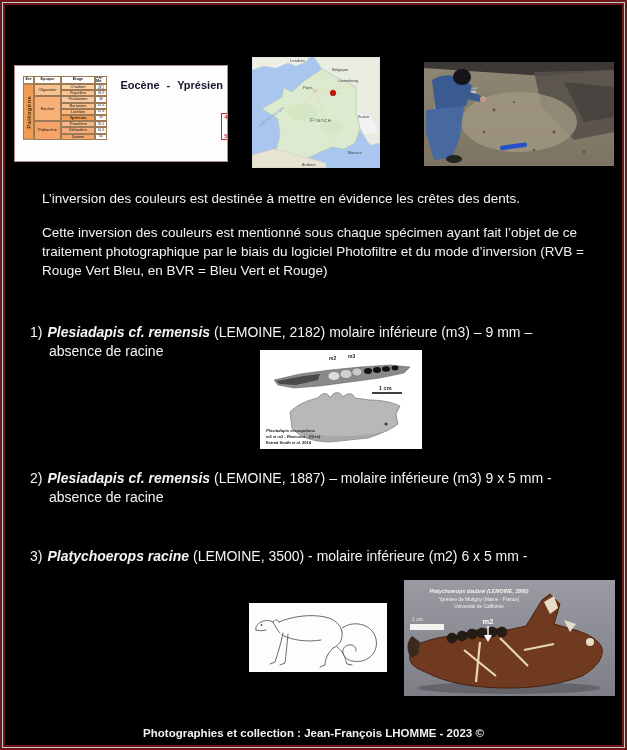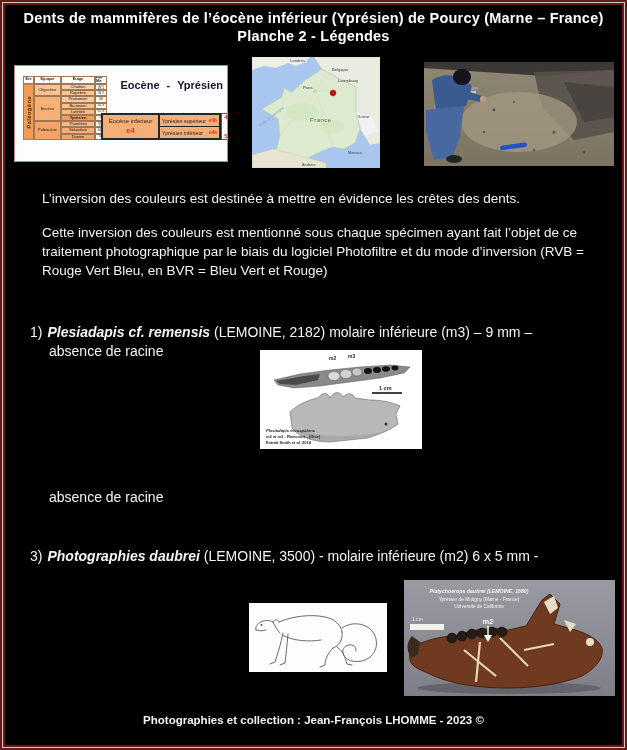--- a/index.html
+++ b/index.html
@@ -8,21 +8,21 @@
     box-sizing:border-box;border:2px solid #6e1718;
     box-shadow:inset 0 0 0 1px #c9c9c9, inset 0 0 0 3px #6e1718;
     font-family:"Liberation Sans",sans-serif;overflow:hidden;
   }
   .abs{position:absolute;}
   .ttl{left:0;width:100%;text-align:center;font-weight:bold;font-size:14.5px;color:#fdfdfd;letter-spacing:.2px;}
   .para{color:#f4f4f4;font-size:13.5px;line-height:19px;}
   .item-line{color:#f4f4f4;font-size:14px;white-space:nowrap;}
   .item-num{margin-right:5px;}
   .species{font-weight:bold;font-style:italic;}
-  .footer-line{left:0;width:100%;text-align:center;font-weight:bold;font-size:11.5px;color:#f2f2f2;}
+  .footer-line{left:0;width:100%;text-align:center;font-weight:bold;font-size:11.5px;color:#f2f2f2;margin-top:13px;}
 
   
   .strat{left:12px;top:63px;width:214px;height:97px;background:#fdfdfd;border:1px solid #b98a8a;box-sizing:border-box;}
   .geo-table{left:8px;top:10px;display:grid;grid-template-columns:11px 27px 34px 12px;grid-template-rows:8px repeat(9,6.2px);font-size:4px;color:#1a1a1a;}
   .gc{border:0.5px solid #9c7a56;display:flex;align-items:center;justify-content:center;overflow:hidden;line-height:1;}
   .gh{background:#fff;font-weight:bold;font-size:3.8px;}
   .era-cell{background:#f09c52;writing-mode:vertical-rl;transform:rotate(180deg);font-weight:bold;font-size:6px;color:#4a3216;letter-spacing:.3px;}
   .ep1{background:#f9c390;} .ep2{background:#f7b176;} .ep3{background:#f5a368;}
   .agec{background:#fff;font-size:3.4px;flex-direction:column;color:#222;}
   .s1{background:#fbd2a6;} .s2{background:#fac493;} .s3{background:#fbcaa2;}
@@ -40,22 +40,20 @@
   .det-ages{left:206px;top:47px;width:19px;height:27px;border:1px solid #c23;background:#fff;box-sizing:border-box;display:flex;flex-direction:column;justify-content:space-between;font-size:5.5px;color:#d02020;font-weight:bold;text-align:right;padding:0 1px;}
 
   .imgbox{overflow:hidden;}
   .whitebox{background:#fff;}
 </style>
 </head>
 <body>
 
 <div class="page">
 
-  <div class="abs ttl" style="top:8px">Dents de mammifères de l’éocène inférieur (Yprésien) de Pourcy (Marne – France)</div>
-  <div class="abs ttl" style="top:26px">Planche 2 - Légendes</div>
 
   <div class="abs strat imgbox">
     <div class="abs geo-table">
       <div class="gc gh" style="grid-column:1;grid-row:1">Ere</div>
       <div class="gc gh" style="grid-column:2;grid-row:1">Epoque</div>
       <div class="gc gh" style="grid-column:3;grid-row:1">Etage</div>
       <div class="gc gh" style="grid-column:4;grid-row:1">Age Ma</div>
 
       <div class="gc era-cell" style="grid-column:1;grid-row:2/11">Paléogène</div>
 
@@ -82,36 +80,20 @@
       <div class="gc agec" style="grid-column:4;grid-row:5">41,3</div>
       <div class="gc agec" style="grid-column:4;grid-row:6">47,8</div>
       <div class="gc agec" style="grid-column:4;grid-row:7">56</div>
       <div class="gc agec" style="grid-column:4;grid-row:8">59,2</div>
       <div class="gc agec" style="grid-column:4;grid-row:9">61,6</div>
       <div class="gc agec" style="grid-column:4;grid-row:10">66</div>
     </div>
 
     <div class="abs strat-title">Eocène - Yprésien</div>
 
-    <div class="abs detail">
-      <div class="det-left">
-        <span>Eocène inférieur</span>
-        <span class="det-code">e4</span>
-      </div>
-      <div class="det-right">
-        <div class="det-row first">
-          <span>Yprésien supérieur</span>
-          <span class="det-small">e4b</span>
-        </div>
-        <div class="det-row">
-          <span>Yprésien inférieur</span>
-          <span class="det-small">e4a</span>
-        </div>
-      </div>
-    </div>
     <div class="abs det-ages">
       <span>49.00</span>
       <span>54.80</span>
     </div>
   </div>
 
   <div class="abs imgbox" style="left:250px;top:55px;width:128px;height:111px">
     <svg width="128" height="111" viewBox="0 0 128 111">
       <rect x="0" y="0" width="128" height="111" fill="#a8c6ee"></rect>
       <path d="M0,0 L58,0 L54,5 L44,9 L36,6 L24,11 L12,9 L0,13 Z" fill="#eef0e6" stroke="#c9d2da" stroke-width="0.5"></path>
@@ -208,24 +190,27 @@
       <path d="M40,80 C60,88 100,88 130,80 L108,88 L70,92 C52,92 44,86 40,80 Z" fill="#9e9e9e" opacity="0.6"></path>
       <circle cx="126" cy="74" r="1.5" fill="#333"></circle>
       <g font-family="Liberation Sans, sans-serif" fill="#222">
         <text x="6" y="82" font-size="4.2" font-weight="bold" font-style="italic">Plesiadapis tricuspidens</text>
         <text x="6" y="88" font-size="4" font-weight="bold">m2 et m3 - Rivecourt -  (Oise)</text>
         <text x="6" y="94" font-size="4" font-weight="bold">Extrait Smith et al. 2014</text>
       </g>
     </svg>
   </div>
 
+  <div class="abs item-line" style="left:28px;top:468px">
+    <span class="item-num">2)</span><span class="species">Plesiadapis cf. remensis</span><span> (LEMOINE, 1887) – molaire inférieure (m3) 9 x 5 mm  -</span>
+  </div>
   <div class="abs item-line" style="left:47px;top:487px">absence de racine</div>
 
   <div class="abs item-line" style="left:28px;top:546px">
-    <span class="item-num">3)</span><span class="species">Photographies daubrei</span><span> (LEMOINE, 3500) - molaire inférieure (m2) 6 x 5 mm  -</span>
+    <span class="item-num">3)</span><span class="species">Platychoerops racine</span><span> (LEMOINE, 3500) - molaire inférieure (m2) 6 x 5 mm  -</span>
   </div>
 
   <div class="abs whitebox imgbox" style="left:247px;top:601px;width:138px;height:69px">
     <svg width="138" height="69" viewBox="0 0 138 69">
       <rect width="138" height="69" fill="#fdfdfd"></rect>
       <g stroke="#5a5a5a" stroke-width="0.9" fill="none" stroke-linecap="round">
         <path d="M7,27 C6,24 8,21 12,19 C16,17 21,17 24,19"></path>
         <path d="M7,27 C10,28 14,28 17,27"></path>
         <path d="M24,19 C26,16 29,16 30,19"></path>
         <path d="M30,19 C44,13 62,11 76,14 C86,16 92,22 93,29"></path>

